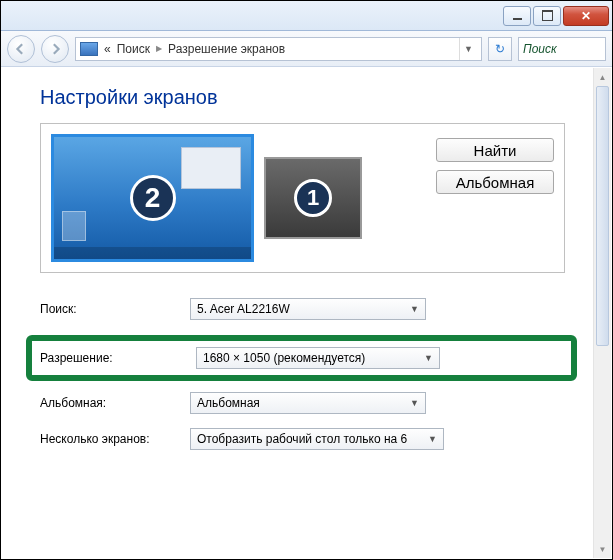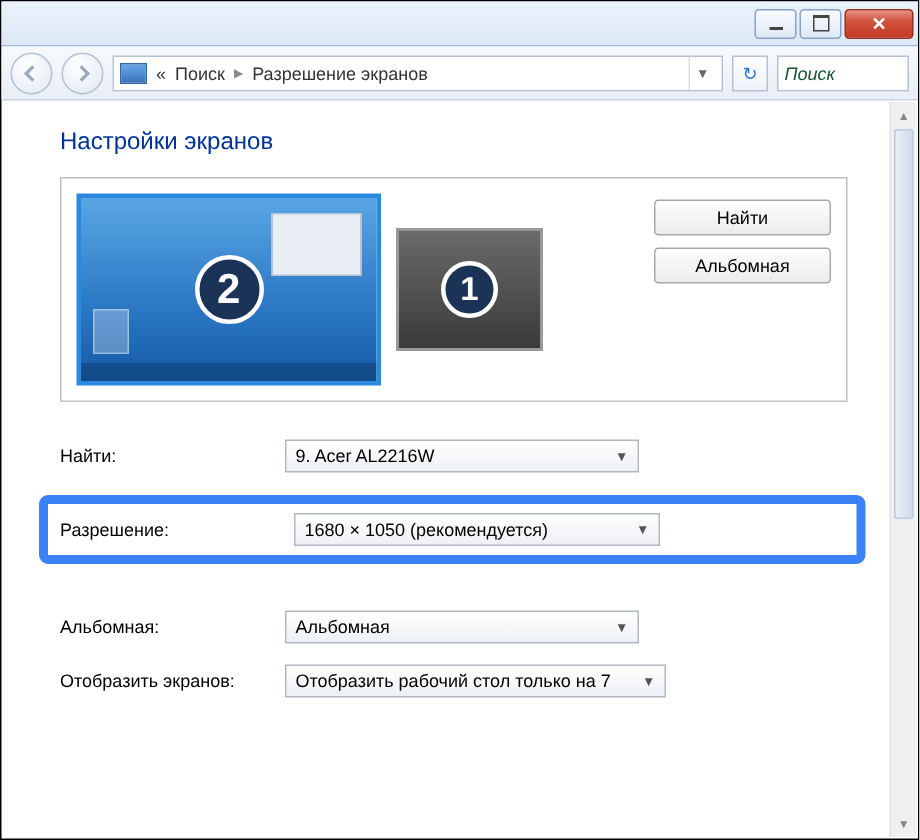--- a/index.html
+++ b/index.html
@@ -23,43 +23,43 @@
   .addr-drop { margin-left: auto; color: #666; font-size: 9px; padding: 0 4px; border-left: 1px solid #ddd; height: 100%; display: flex; align-items: center; }
   .refresh { width: 24px; height: 24px; border: 1px solid #b6c2d4; background: linear-gradient(#fff,#eef2f8); display: flex; align-items: center; justify-content: center; color: #2a7ad1; font-size: 12px; }
   .searchbox { width: 88px; height: 24px; border: 1px solid #b6c2d4; background: #fff; display: flex; align-items: center; padding: 0 4px; color: #14532d; font-style: italic; overflow: hidden; }
   
   .content { position: absolute; top: 67px; left: 1px; right: 1px; bottom: 1px; display: flex; }
   .main { flex: 1; padding: 18px 28px 10px 38px; overflow: hidden; }
   .scrollbar { width: 18px; background: #f0f0f0; border-left: 1px solid #e4e4e4; position: relative; }
   .scroll-arrow { height: 18px; display: flex; align-items: center; justify-content: center; color: #888; font-size: 8px; }
   .scroll-thumb { position: absolute; top: 18px; left: 2px; right: 2px; height: 260px; background: linear-gradient(to right,#e8eef6,#d0dced); border: 1px solid #b8c8de; border-radius: 2px; }
   
-  h1 { color: #003399; font-weight: normal; font-size: 16px; margin: 0 0 14px 0; }
+  h1 { color: #003399; font-weight: normal; font-size: 20px; margin: 0 0 14px 0; }
   
   .display-box { border: 1px solid #c0c0c0; padding: 10px; display: flex; align-items: flex-start; gap: 14px; margin-bottom: 22px; }
   .monitors { display: flex; align-items: center; gap: 6px; }
   .mon { position: relative; border: 2px solid #999; background: #3a3a3a; display: flex; align-items: center; justify-content: center; }
   .mon2 { width: 203px; height: 128px; border: 3px solid #2b8ae0; background: linear-gradient(to bottom, #5aa6e4 0%, #2e7bc7 55%, #145aa6 100%); }
   .mon1 { width: 98px; height: 82px; background: linear-gradient(#6a6a6a,#3a3a3a); margin-left: 4px; }
   .mon-num { width: 46px; height: 46px; border-radius: 50%; background: #1a3356; border: 3px solid #fff; color: #fff; font-size: 28px; font-weight: bold; display: flex; align-items: center; justify-content: center; font-family: "Segoe UI", sans-serif; }
   .mon1 .mon-num { width: 38px; height: 38px; font-size: 22px; }
   .mon2-deco { position: absolute; }
   .mon2-win { top: 10px; right: 10px; width: 60px; height: 42px; background: #e9eef5; border: 1px solid #b6c5da; }
   .mon2-task { bottom: 0; left: 0; right: 0; height: 12px; background: rgba(0,0,0,0.18); }
   .mon2-icon { bottom: 18px; left: 8px; width: 24px; height: 30px; background: rgba(255,255,255,0.28); border: 1px solid rgba(255,255,255,0.4); }
   .btn-col { display: flex; flex-direction: column; gap: 8px; margin-left: auto; width: 118px; margin-top: 4px; }
-  .btn { height: 24px; border: 1px solid #a7a7a7; border-radius: 3px; background: linear-gradient(#fdfdfd,#ececec); font-size: 12px; cursor: default; }
+  .btn { height: 24px; border: 1px solid #a7a7a7; border-radius: 3px; background: linear-gradient(#fdfdfd,#ececec); font-size: 15px; cursor: default; }
   
   .form { display: flex; flex-direction: column; gap: 8px; }
   .row { display: flex; align-items: center; min-height: 28px; }
   .row .lbl { width: 150px; color: #000; }
   .row .combo { flex: 1; max-width: 236px; height: 22px; border: 1px solid #aeb7c2; background: linear-gradient(#fefefe,#eef1f5); display: flex; align-items: center; padding: 0 6px; font-size: 12px; position: relative; cursor: default; }
   .combo .arrow { position: absolute; right: 6px; color: #555; font-size: 9px; }
   
-  .highlight { border: 6px solid #3b82f6; border-radius: 6px; margin: 4px -12px 20px -14px; padding: 6px 20px 6px 8px; }
+  .highlight { border: 6px solid #15803d; border-radius: 6px; margin: 4px -12px 0 -14px; padding: 6px 20px 6px 8px; }
   .highlight .row { min-height: auto; }
   .highlight .lbl { width: 156px; }
   .highlight .combo { max-width: 244px; }
   
   .note { margin-top: 18px; color: #333; }
   .note a { color: #0066cc; text-decoration: none; }
 </style>
 </head>
 <body>
 
@@ -113,23 +113,23 @@
           </div>
         </div>
         <div class="btn-col">
           <button class="btn">Найти</button>
           <button class="btn">Альбомная</button>
         </div>
       </div>
 
       <div class="form">
         <div class="row">
-          <div class="lbl">Найти:</div>
+          <div class="lbl">Поиск:</div>
           <div class="combo">
-            <span>9. Acer AL2216W</span>
+            <span>5. Acer AL2216W</span>
             <span class="arrow">▼</span>
           </div>
         </div>
 
         <div class="highlight">
           <div class="row">
             <div class="lbl">Разрешение:</div>
             <div class="combo">
               <span>1680 × 1050 (рекомендуется)</span>
               <span class="arrow">▼</span>
@@ -139,23 +139,23 @@
 
         <div class="row">
           <div class="lbl">Альбомная:</div>
           <div class="combo">
             <span>Альбомная</span>
             <span class="arrow">▼</span>
           </div>
         </div>
 
         <div class="row">
-          <div class="lbl">Отобразить экранов:</div>
+          <div class="lbl">Несколько экранов:</div>
           <div class="combo" style="max-width:254px">
-            <span>Отобразить рабочий стол только на 7</span>
+            <span>Отобразить рабочий стол только на 6</span>
             <span class="arrow">▼</span>
           </div>
         </div>
       </div>
 
     </div>
 
     <div class="scrollbar">
       <div class="scroll-arrow">▲</div>
       <div class="scroll-thumb"></div>

